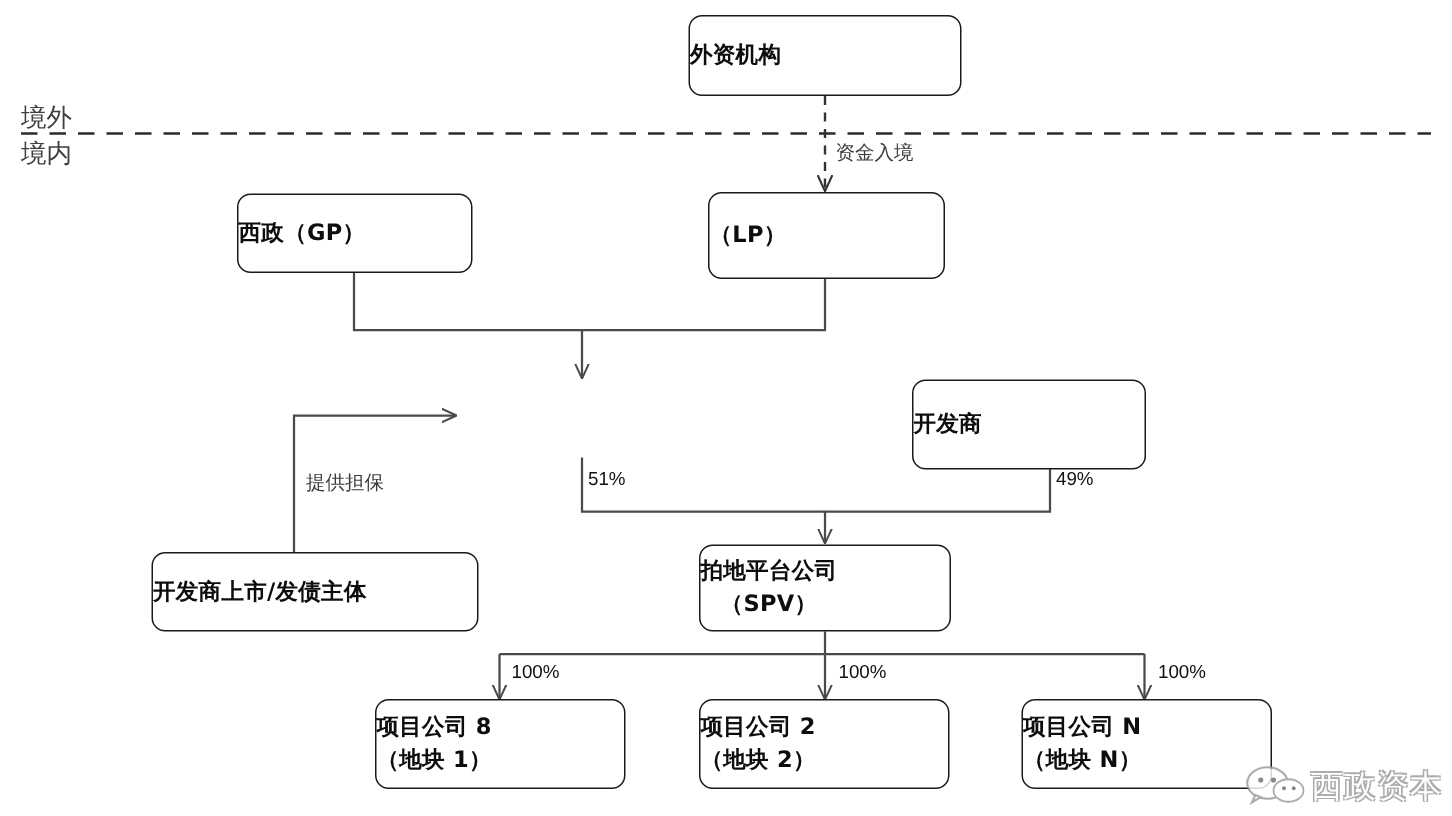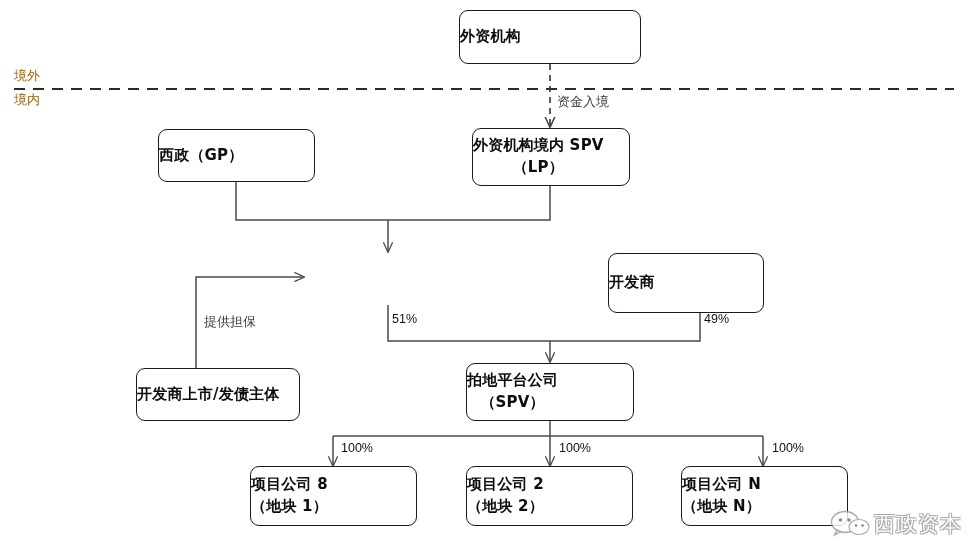--- a/index.html
+++ b/index.html
@@ -53,22 +53,22 @@
     position: absolute;
     color: #111111;
     font-size: 12.5px;
     font-weight: normal;
     white-space: nowrap;
     z-index: 4;
     font-family: "Liberation Sans", "DejaVu Sans", sans-serif;
   }
   .border-label {
     position: absolute;
-    color: #a16207;
-    font-size: 13px;
+    color: #404040;
+    font-size: 17px;
     font-weight: normal;
     white-space: nowrap;
     z-index: 4;
   }
   
   #watermark {
     position: absolute;
     right: 6px;
     bottom: 6px;
     display: flex;
@@ -145,33 +145,32 @@
   </div>
 
   <div class="node" style="left:158px; top:129px; width:157px; height:53px;">
     <div>
       <span>西政（GP）</span>
     </div>
   </div>
 
   <div class="node" style="left:472px; top:128px; width:158px; height:58px;">
     <div>
-      <span class="line2">外资机构境内 SPV</span>
       <span class="line2">（LP）</span>
     </div>
   </div>
 
 
   <div class="node" style="left:608px; top:253px; width:156px; height:60px;">
     <div>
       <span>开发商</span>
     </div>
   </div>
 
-  <div class="node" style="left:101px; top:368px; width:164px; height:53px;margin-left:35px;">
+  <div class="node" style="left:101px; top:368px; width:218px; height:53px;">
     <div>
       <span>开发商上市/发债主体</span>
     </div>
   </div>
 
   <div class="node" style="left:466px; top:363px; width:168px; height:58px;">
     <div>
       <span class="line2">拍地平台公司</span>
       <span class="line2">（SPV）</span>
     </div>

